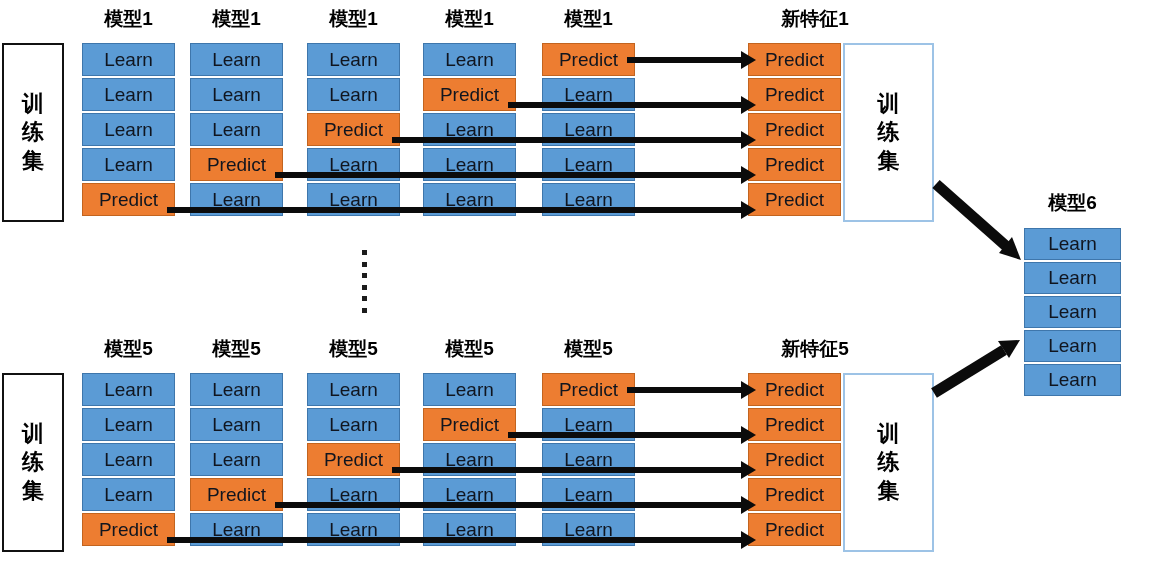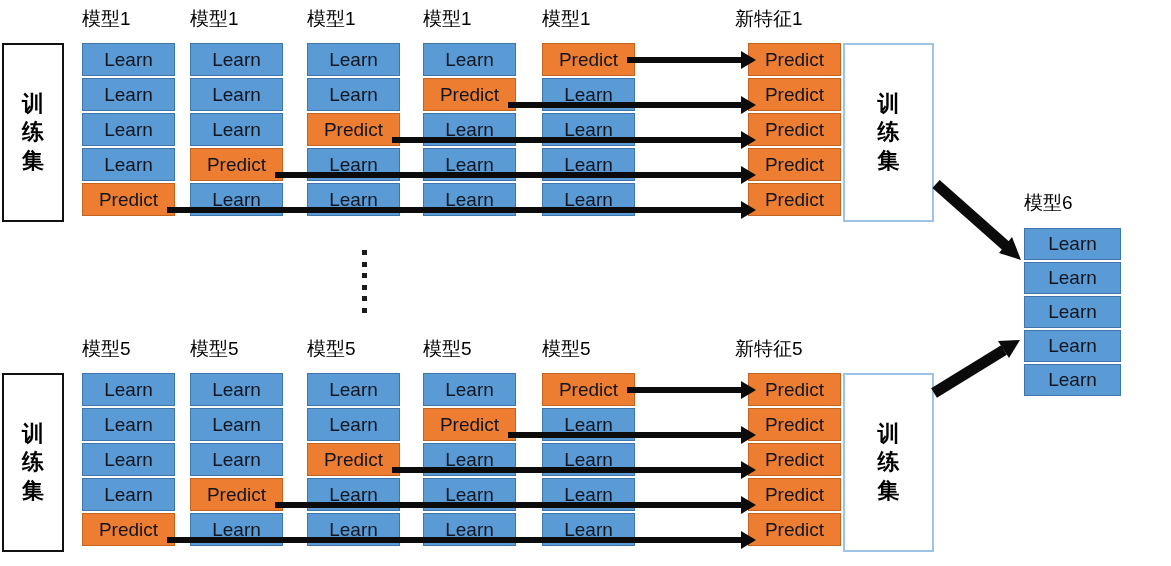--- a/index.html
+++ b/index.html
@@ -1,22 +1,22 @@
 <!DOCTYPE html>
 <html><head>
 <meta charset="utf-8">
 <style>
   html,body{margin:0;padding:0;background:#fff;}
   .canvas{
     position:relative;width:1171px;height:566px;background:#ffffff;
     font-family:"Liberation Sans","DejaVu Sans",sans-serif;overflow:hidden;
   }
   .hdr{
-    position:absolute;box-sizing:border-box;
-    font-size:19px;font-weight:normal;color:#000;white-space:nowrap;
+    position:absolute;box-sizing:border-box;text-align:center;
+    font-size:19px;font-weight:bold;color:#000;white-space:nowrap;
   }
   .cell{
     position:absolute;box-sizing:border-box;display:flex;align-items:center;justify-content:center;
     font-size:19px;color:#10151f;
   }
   .cell.learn{background:#5B9BD5;border:1px solid #3e76ab;}
   .cell.predict{background:#ED7D31;border:1px solid #c2641f;}
   .trainbox-left{background:#ffffff;border:2px solid #111111;}
   .trainbox-right{background:#ffffff;border:2px solid #9dc3e6;}
   .vtext{

